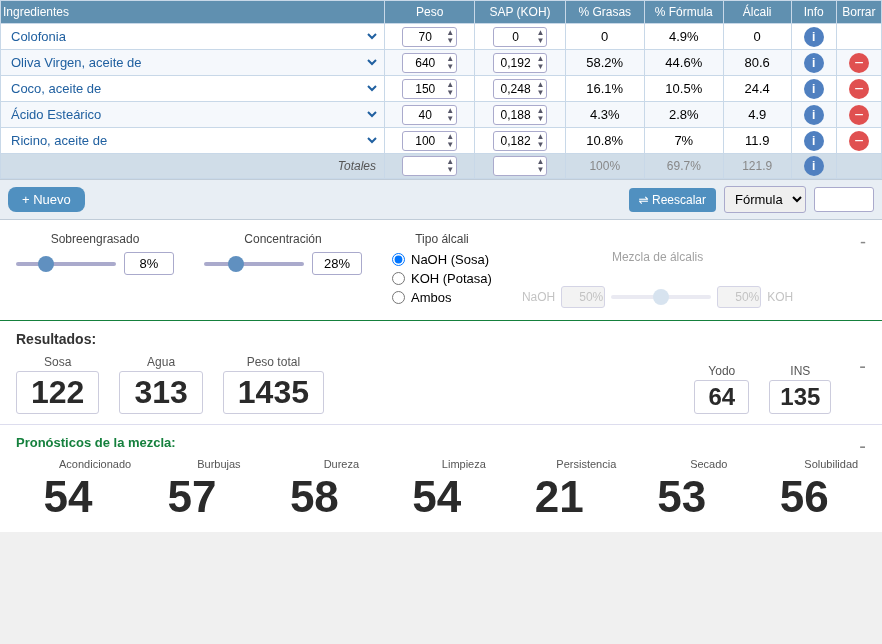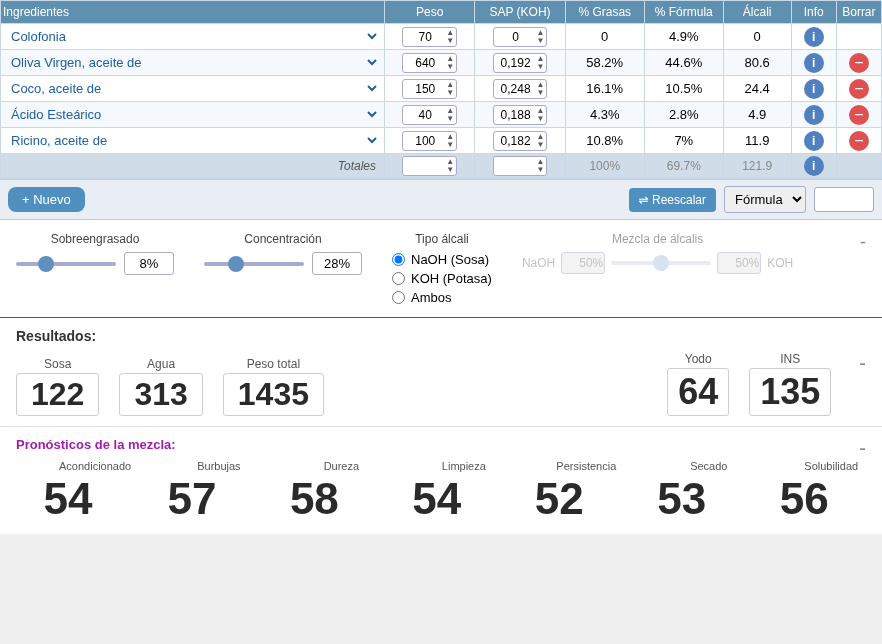--- a/index.html
+++ b/index.html
@@ -180,22 +180,23 @@
     }
 
     .alkali-group { display: flex; flex-direction: column; gap: 4px; }
     .radio-row { display: flex; align-items: center; gap: 6px; font-size: 13px; }
     input[type=radio] { cursor: pointer; }
 
     .mezcla-group {
       display: flex;
       flex-direction: column;
       align-items: center;
-      gap: 6px;
+      gap: 22px;
       opacity: 0.5;
+      margin-top: 18px;
     }
     .mezcla-label { font-size: 12px; color: #444; }
     .mezcla-row { display: flex; align-items: center; gap: 6px; }
     .mezcla-pct {
       border: 1px solid #aac;
       border-radius: 3px;
       padding: 3px 17px;
       font-size: 12px;
       width: 44px;
       text-align: center;
@@ -226,36 +227,36 @@
       font-size: 32px;
       font-weight: bold;
       color: #2a2a2a;
       border: 1px solid #ccd;
       border-radius: 3px;
       padding: 2px 14px;
       min-width: 70px;
       text-align: center;
     }
     .result-value-sm {
-      font-size: 36px;
+      font-size: 24px;
       font-weight: bold;
       color: #2a2a2a;
       border: 1px solid #ccd;
       border-radius: 3px;
       padding: 2px 10px;
       min-width: 55px;
       text-align: center;
     }
 
     
     .pronosticos-section {
       background: #fff;
       padding: 10px 16px;
     }
-    .pronosticos-title { font-size: 13px; font-weight: bold; color: #a21caf; margin-bottom: 8px; }
+    .pronosticos-title { font-size: 13px; font-weight: bold; color: #15803d; margin-bottom: 8px; }
     .pronosticos-row { display: flex; align-items: flex-end; gap: 10px; }
     .prono-item { display: flex; flex-direction: column; align-items: center; gap: 2px; flex: 1; }
     .prono-label { font-size: 11px; color: #555; text-align: center; margin-left: 43px; }
     .prono-value {
       font-size: 44px;
       font-weight: bold;
       color: #2a2a2a;
       min-width: 60px;
     }
 
@@ -542,21 +543,21 @@
       <div class="prono-item">
     <div class="prono-label">Dureza</div>
     <div class="prono-value">58</div>
   </div>
       <div class="prono-item">
     <div class="prono-label">Limpieza</div>
     <div class="prono-value">54</div>
   </div>
       <div class="prono-item">
     <div class="prono-label">Persistencia</div>
-    <div class="prono-value">52</div>
+    <div class="prono-value">21</div>
   </div>
       <div class="prono-item">
     <div class="prono-label">Secado</div>
     <div class="prono-value">53</div>
   </div>
       <div class="prono-item">
     <div class="prono-label">Solubilidad</div>
     <div class="prono-value">56</div>
   </div>
     </div>

